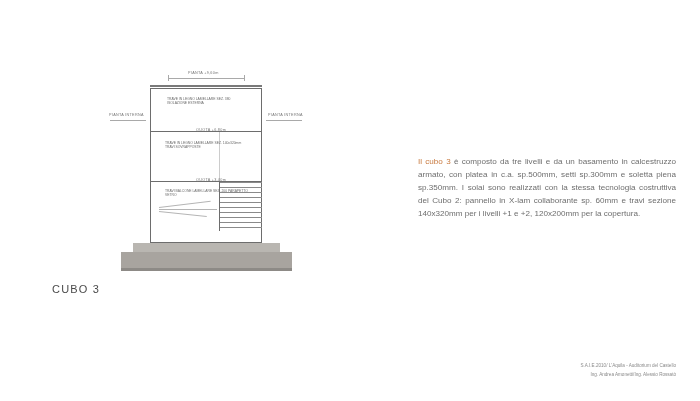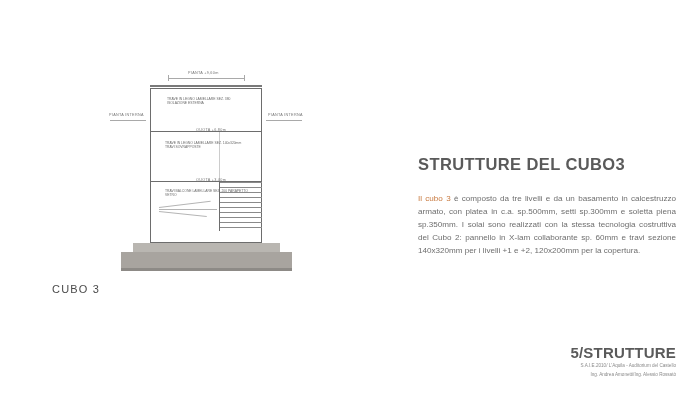--- a/index.html
+++ b/index.html
@@ -247,23 +247,21 @@
   <div class="dimlabel" style="left:196px; top:179px;">QUOTA +3,40m</div>
 
   <div class="plinth"></div>
   <div class="plinth2"></div>
   <div class="ground-shadow"></div>
 
   <div class="cubo-label">CUBO 3</div>
 </div>
 
 <div class="text-col">
-  <h1 class="title">STRUTTURE DEL CUBO3</h1>
 
   <p class="body-text para"><span class="accent">Il cubo 3</span><span> è composto da tre livelli e da un basamento in calcestruzzo armato, con platea in c.a.  sp.500mm, setti sp.300mm e soletta piena sp.350mm. I solai sono realizzati con la stessa tecnologia costruttiva del Cubo 2: pannello in X-lam collaborante sp. 60mm e travi sezione 140x320mm per i livelli +1 e +2, 120x200mm per la copertura.</span></p>
 
 </div>
 
 <div class="footer">
-  <div class="footer-main"><span class="num">5/</span><span class="word">STRUTTURE</span></div>
   <div class="footer-sub">S.A.I.E.2010/ L'Aquila - Auditorium del Castello</div>
   <div class="footer-sub">Ing. Andrea Amonetti/Ing. Alessio Rossatò</div>
 </div>
 
 </body></html>

